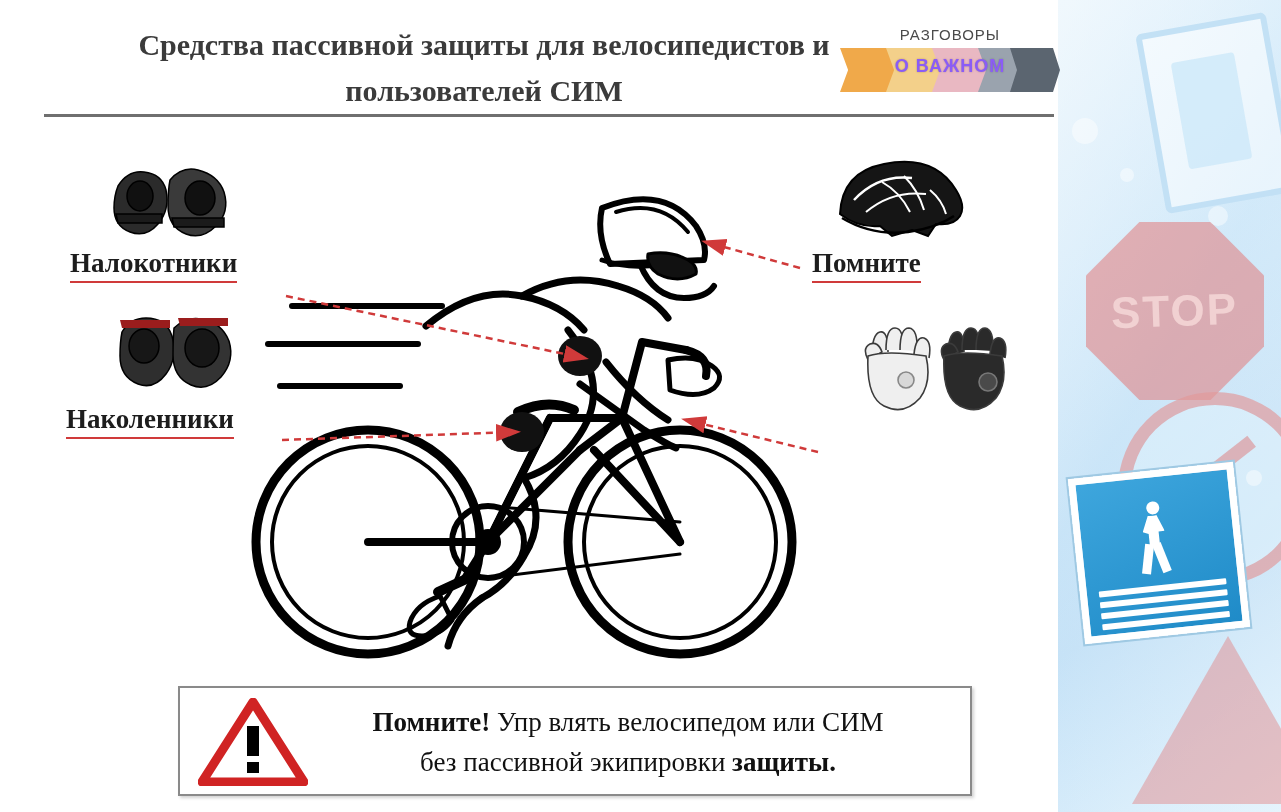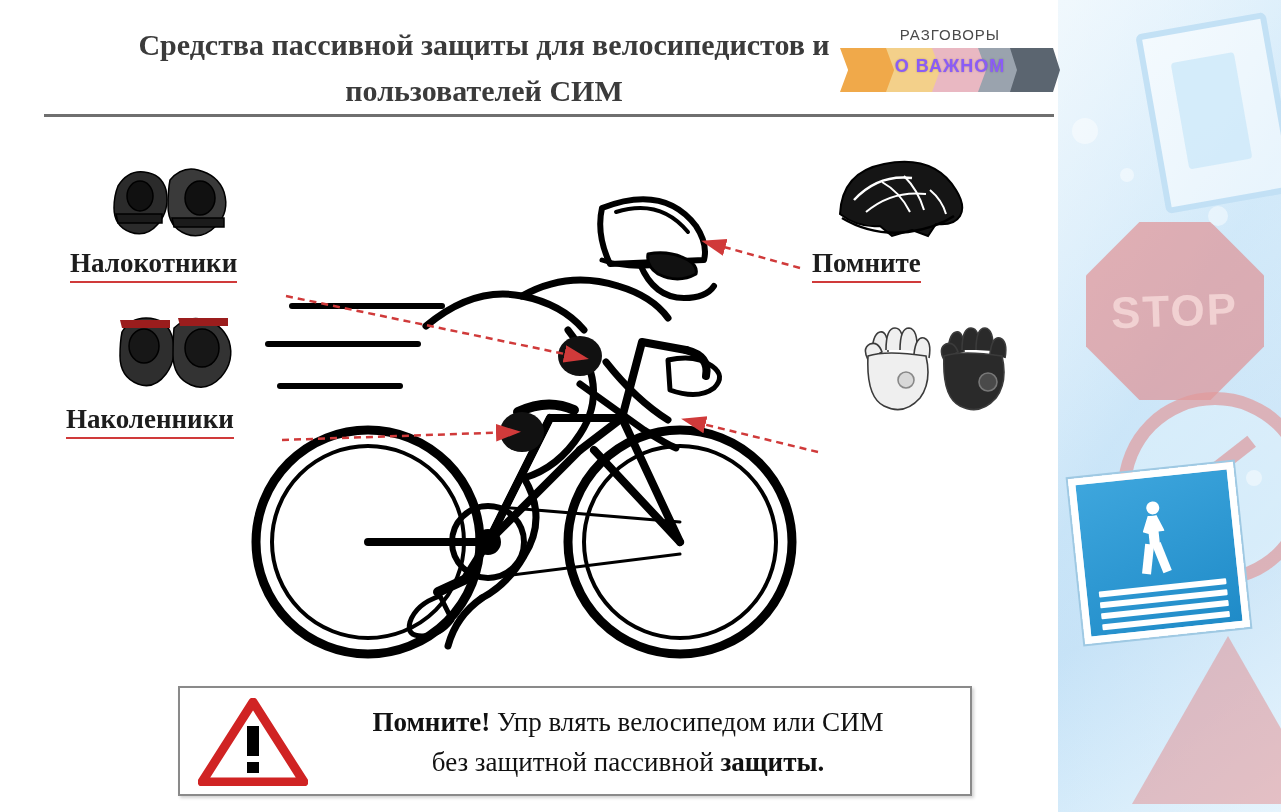--- a/index.html
+++ b/index.html
@@ -470,15 +470,15 @@
 <div class="note">
   <div class="note-icon">
     <svg width="110" height="88" viewBox="0 0 110 88">
       <polygon points="55,4 106,84 4,84" fill="#ffffff" stroke="#d02323" stroke-width="9" stroke-linejoin="round"></polygon>
       <rect x="49" y="28" width="12" height="30" fill="#000"></rect>
       <rect x="49" y="64" width="12" height="11" fill="#000"></rect>
     </svg>
   </div>
   <div class="note-text">
     <b>Помните!</b><span> Упр  влять велосипедом или СИМ</span><br>
-    <span>без защитной пассивной </span><b>защиты.</b>
+    <span>без пассивной экипировки </span><b>защиты.</b>
   </div>
 </div>
 
 </body></html>

